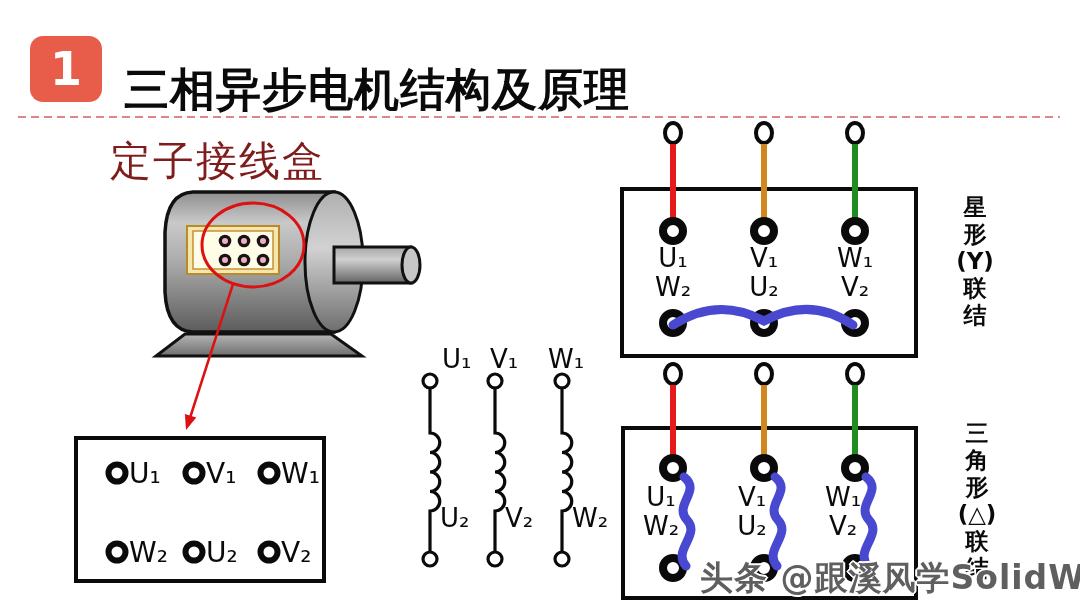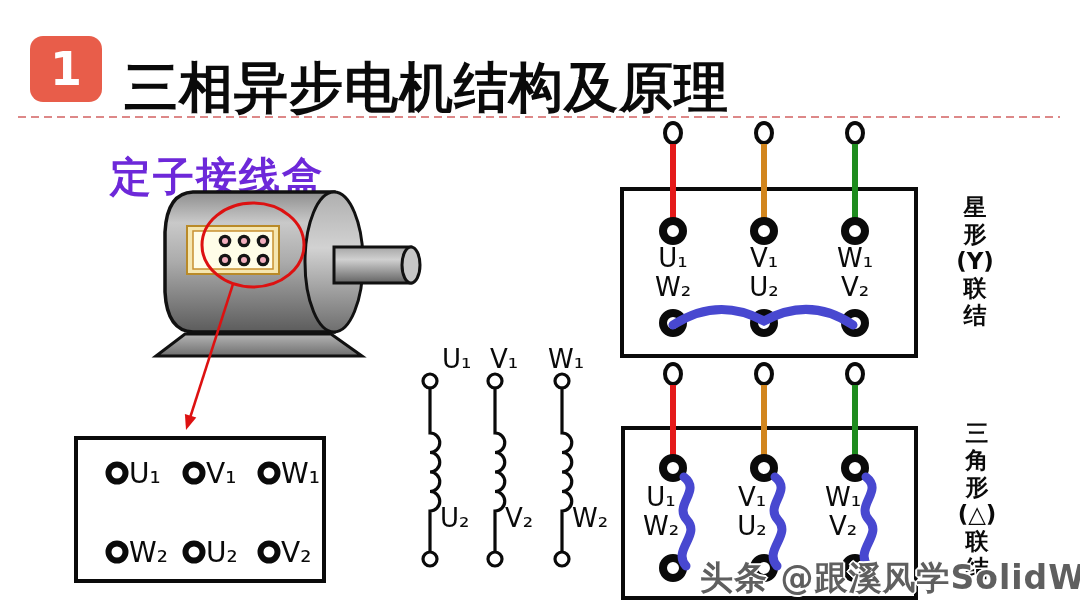--- a/index.html
+++ b/index.html
@@ -10,25 +10,25 @@
   }
   .abs{position:absolute;}
   
   .badge{
     left:30px;top:36px;width:72px;height:66px;
     background:#E85D4A;border-radius:13px;
     display:flex;align-items:center;justify-content:center;
     color:#ffffff;font-size:46px;font-weight:bold;
   }
   .title{
-    left:124px;top:52px;font-size:54px;font-weight:600;color:#0a0a0a;
+    left:124px;top:60px;font-size:45px;font-weight:600;color:#0a0a0a;
     letter-spacing:1px;white-space:nowrap;
   }
   .section-label{
-    left:110px;top:150px;font-size:41px;font-weight:700;color:#6d28d9;
+    left:110px;top:134px;font-size:41px;font-weight:400;color:#7f1d1d;
     letter-spacing:2px;white-space:nowrap;
   }
   
   .vlabel{width:46px;text-align:center;color:#0a0a0a;font-weight:600;}
   .vlabel div{font-size:23px;line-height:27px;white-space:nowrap;}
   .vlabel-star{left:952px;top:194px;}
   .vlabel-delta{left:954px;top:420px;}
   
   .watermark{
     left:700px;top:556px;font-size:33px;font-weight:bold;color:#5F5F5F;

